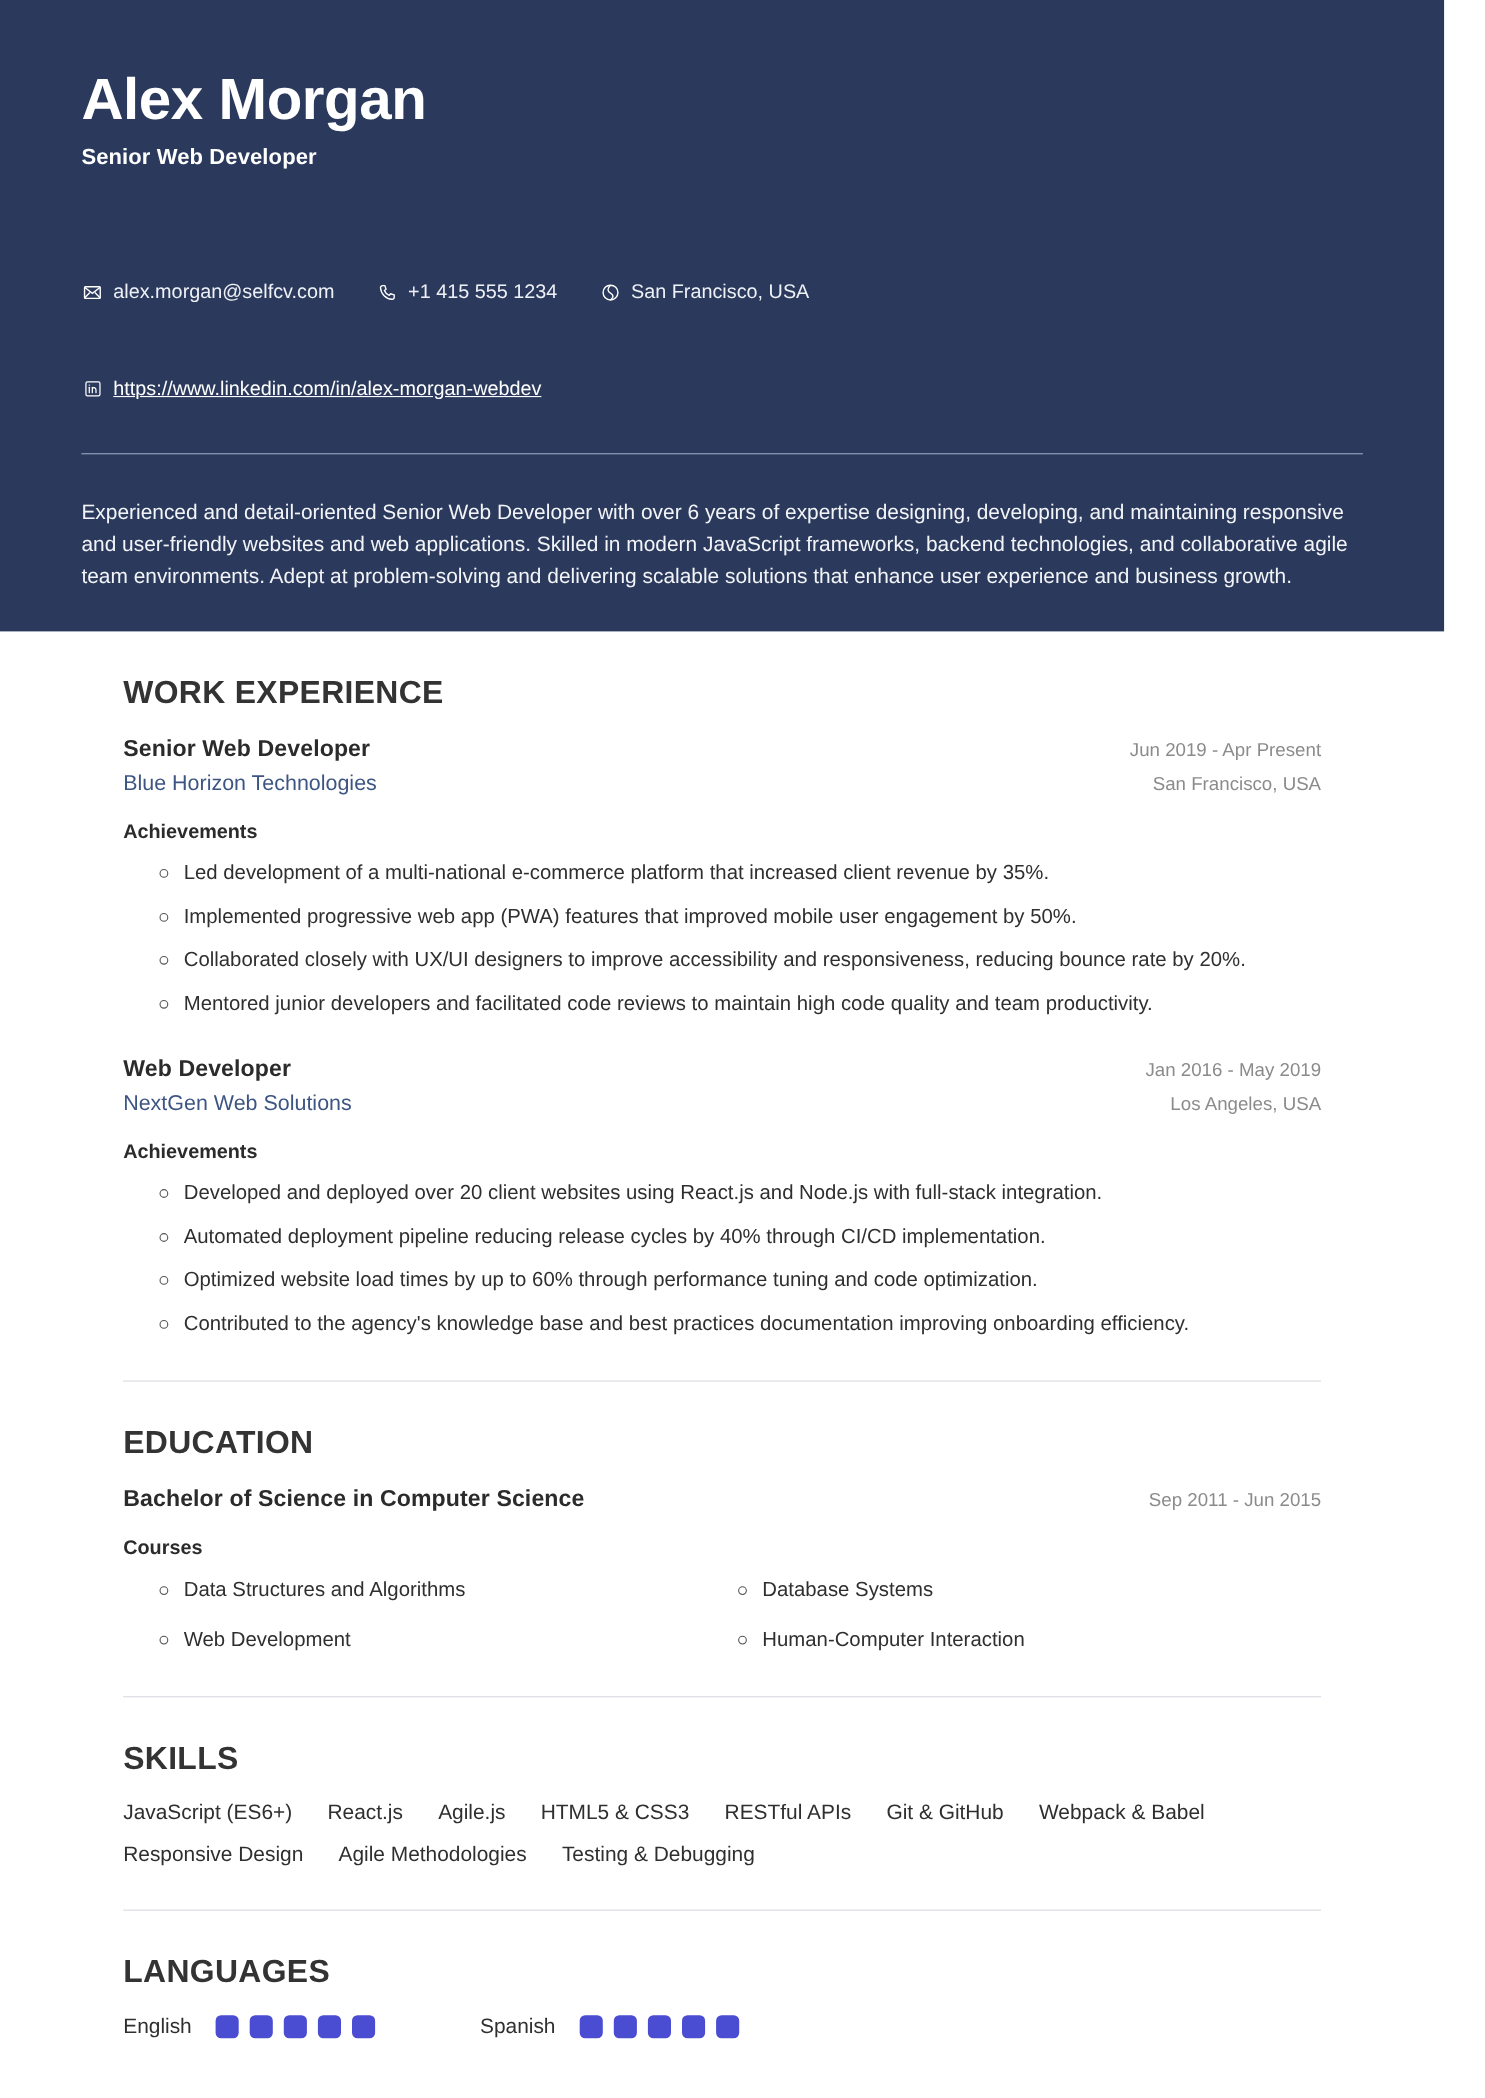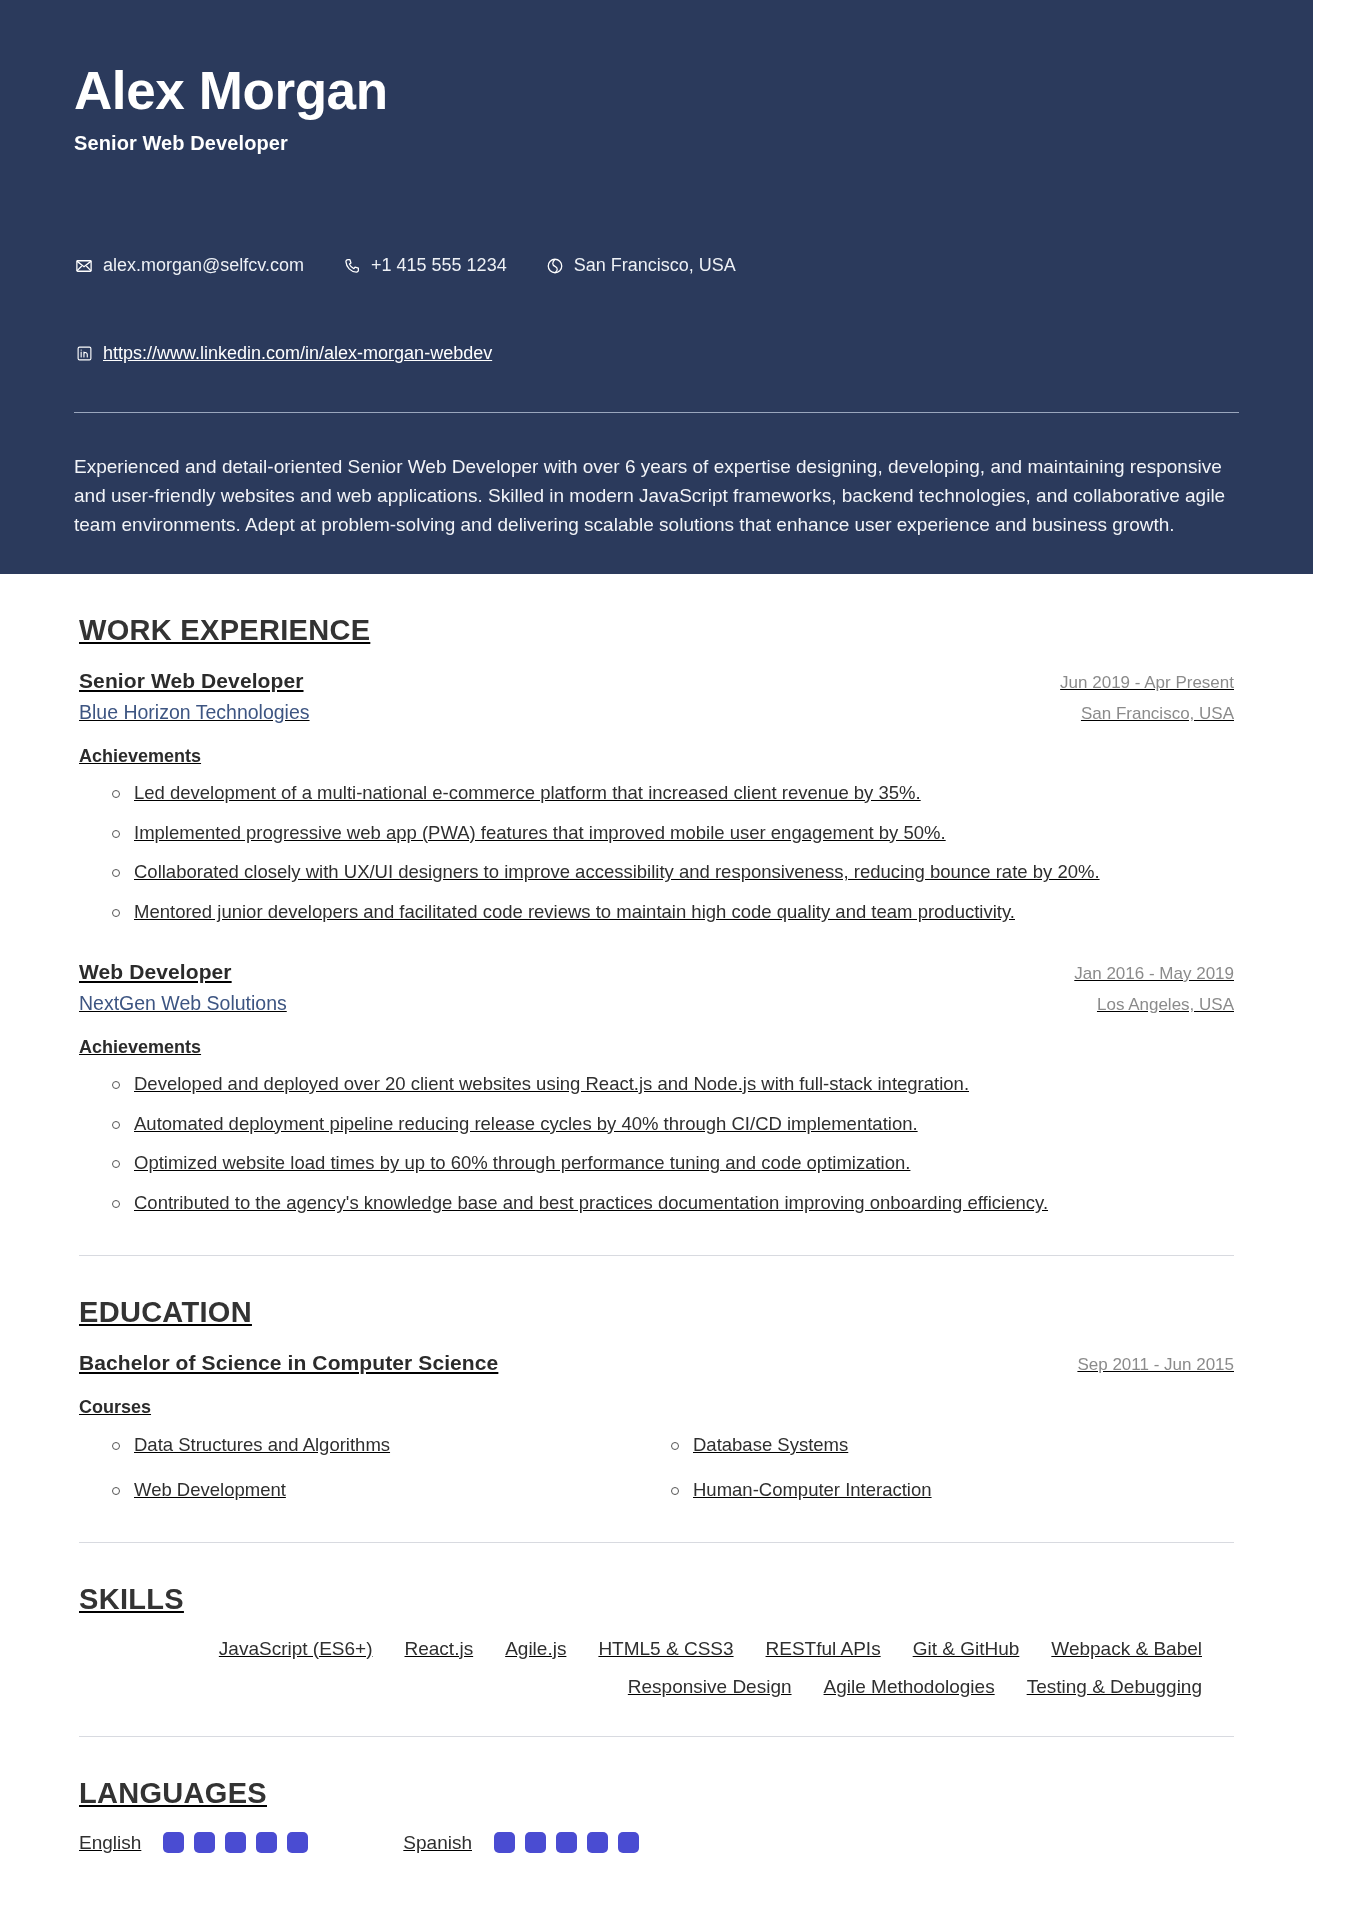--- a/index.html
+++ b/index.html
@@ -74,21 +74,21 @@
   }
   .summary {
     margin-top: 40px;
     font-size: 19px;
     line-height: 1.52;
     color: #f2f4f8;
     max-width: 1180px;
   }
 
   
-  .body-wrap { padding: 0 79px; text-decoration: underline; }
+  .body-wrap { padding: 0 112px; }
 
   .section { padding-top: 40px; }
   .section-title {
     font-size: 29px;
     font-weight: bold;
     color: #333333;
     letter-spacing: 0.3px;
     margin-bottom: 22px;
   }
   .section-rule {
@@ -191,21 +191,20 @@
     border: 1.4px solid #555;
     border-radius: 50%;
   }
 
   
   .skill-rows { margin-top: 6px; }
   .skill-row {
     display: flex;
     flex-wrap: wrap;
     align-items: baseline;
-    justify-content: flex-end;
   }
   .skill-row + .skill-row { margin-top: 16px; }
   .skill-item {
     font-size: 19px;
     color: #2f2f2f;
     margin-right: 32px;
     white-space: nowrap;
   }
 
   

